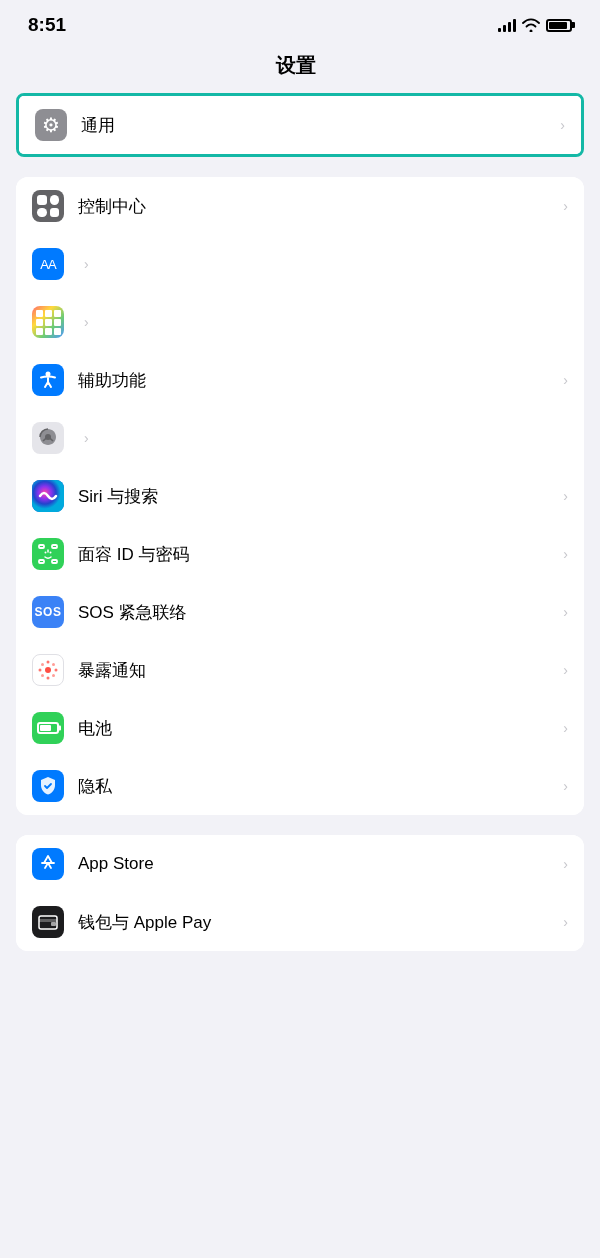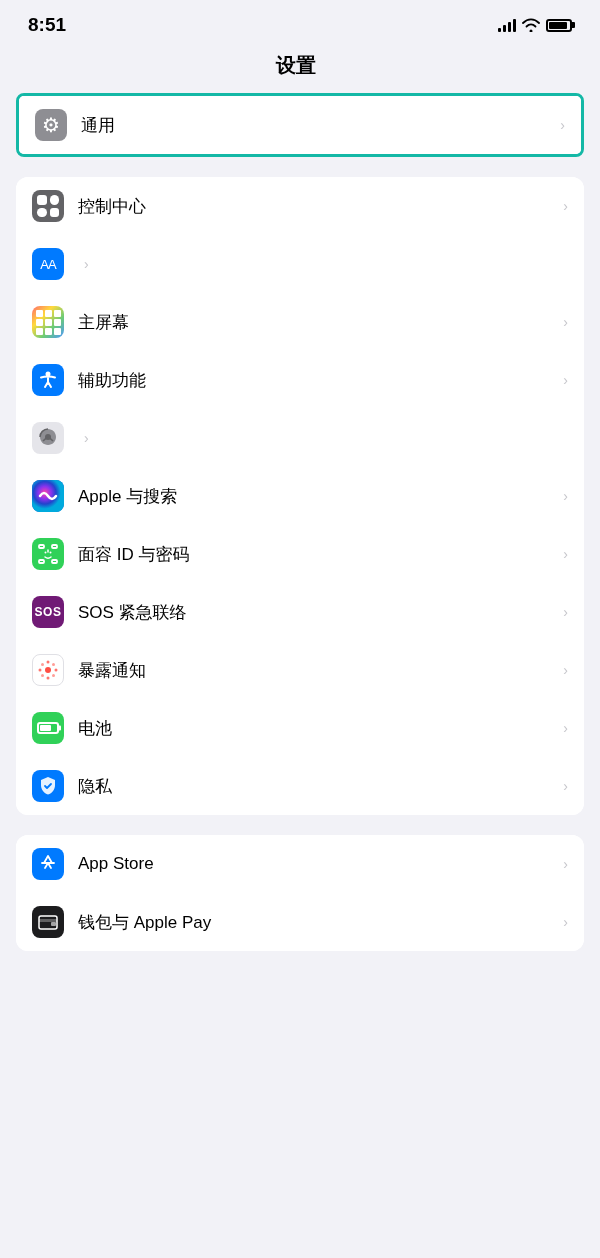--- a/index.html
+++ b/index.html
@@ -279,21 +279,20 @@
         <div class="grid-dot" style="background:#fff;"></div>
         <div class="grid-dot" style="background:#fff;"></div>
         <div class="grid-dot" style="background:#fff;"></div>
         <div class="grid-dot" style="background:#fff;"></div>
         <div class="grid-dot" style="background:#fff;"></div>
         <div class="grid-dot" style="background:#fff;"></div>
         <div class="grid-dot" style="background:#fff;"></div>
         <div class="grid-dot" style="background:#fff;"></div>
       </div>
     </div>
-    <span class="settings-item-label">主屏幕</span>
     <span class="chevron">›</span>
   </div>
 
   <div class="settings-item">
     <div class="settings-item-icon" style="background:#007aff;">
       <svg width="22" height="22" viewBox="0 0 22 22" fill="none">
         <circle cx="11" cy="5" r="2.5" fill="white"></circle>
         <path d="M4 8.5C4 8.5 7 7.5 11 7.5s7 1 7 1" stroke="white" stroke-width="2" stroke-linecap="round"></path>
         <path d="M11 9v6" stroke="white" stroke-width="2" stroke-linecap="round"></path>
         <path d="M11 13 L8 18" stroke="white" stroke-width="2" stroke-linecap="round"></path>
@@ -324,21 +323,21 @@
             <stop offset="0%" stop-color="#ff44aa"></stop>
             <stop offset="40%" stop-color="#8833ee"></stop>
             <stop offset="70%" stop-color="#2244cc"></stop>
             <stop offset="100%" stop-color="#00aadd"></stop>
           </radialGradient>
         </defs>
         <rect width="32" height="32" fill="url(#siriGrad)"></rect>
         <path d="M8 16 Q12 10 16 16 Q20 22 24 16" stroke="white" stroke-width="2.5" fill="none" stroke-linecap="round"></path>
       </svg>
     </div>
-    <span class="settings-item-label">Apple 与搜索</span>
+    <span class="settings-item-label">Siri 与搜索</span>
     <span class="chevron">›</span>
   </div>
 
   <div class="settings-item">
     <div class="settings-item-icon" style="background:#30d158;">
       <svg width="22" height="22" viewBox="0 0 22 22" fill="none">
         <rect x="2" y="2" width="5" height="3" rx="1" stroke="white" stroke-width="1.8" fill="none"></rect>
         <rect x="15" y="2" width="5" height="3" rx="1" stroke="white" stroke-width="1.8" fill="none"></rect>
         <rect x="2" y="17" width="5" height="3" rx="1" stroke="white" stroke-width="1.8" fill="none"></rect>
         <rect x="15" y="17" width="5" height="3" rx="1" stroke="white" stroke-width="1.8" fill="none"></rect>
@@ -346,21 +345,21 @@
         <circle cx="13.5" cy="9.5" r="1" fill="white"></circle>
         <path d="M8 14 Q11 16.5 14 14" stroke="white" stroke-width="1.5" fill="none" stroke-linecap="round"></path>
         <line x1="11" y1="7" x2="11" y2="9" stroke="white" stroke-width="1.5" stroke-linecap="round"></line>
       </svg>
     </div>
     <span class="settings-item-label">面容 ID 与密码</span>
     <span class="chevron">›</span>
   </div>
 
   <div class="settings-item">
-    <div class="settings-item-icon" style="background:#701a75;">
+    <div class="settings-item-icon" style="background:#3b82f6;">
       <span class="sos-text">SOS</span>
     </div>
     <span class="settings-item-label">SOS 紧急联络</span>
     <span class="chevron">›</span>
   </div>
 
   <div class="settings-item">
     <div class="settings-item-icon" style="background:#fff; border:1px solid #e0e0e5;">
       <svg width="24" height="24" viewBox="0 0 24 24" fill="none">
         <circle cx="12" cy="12" r="3" fill="#ff3b30" opacity="0.9"></circle>

